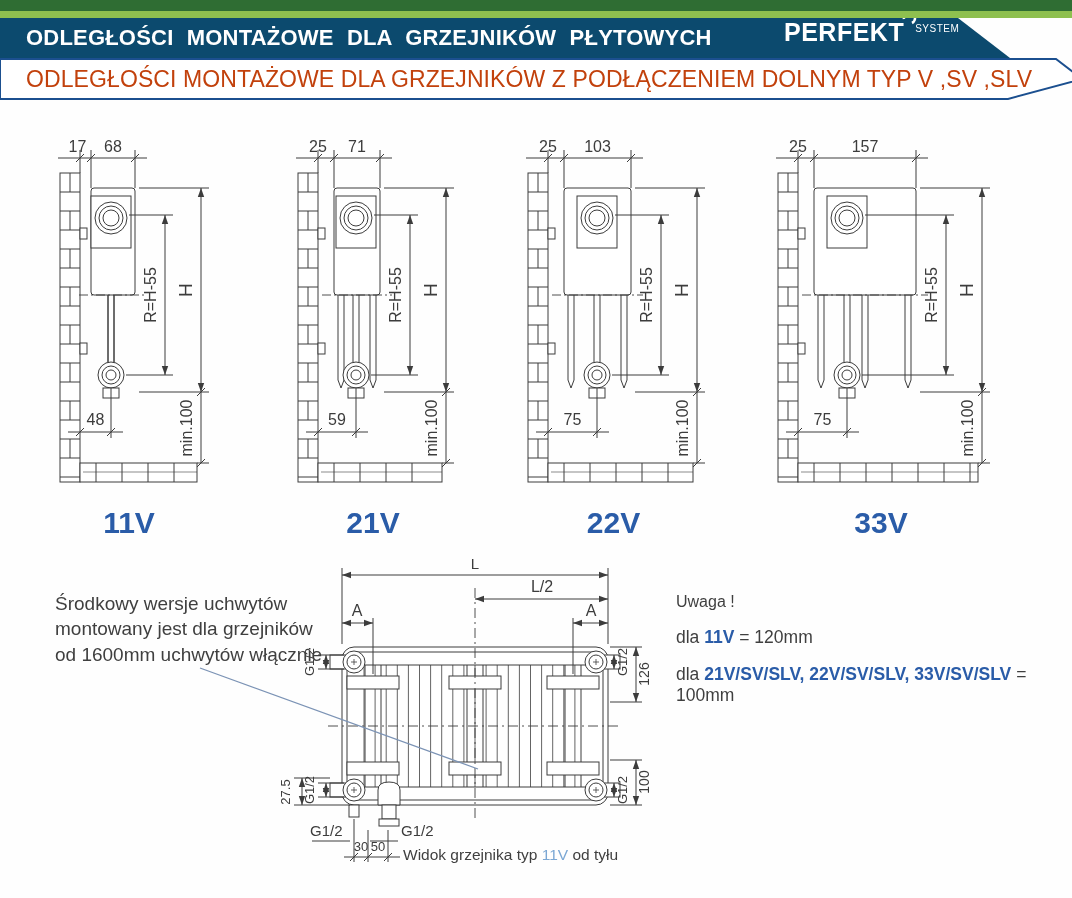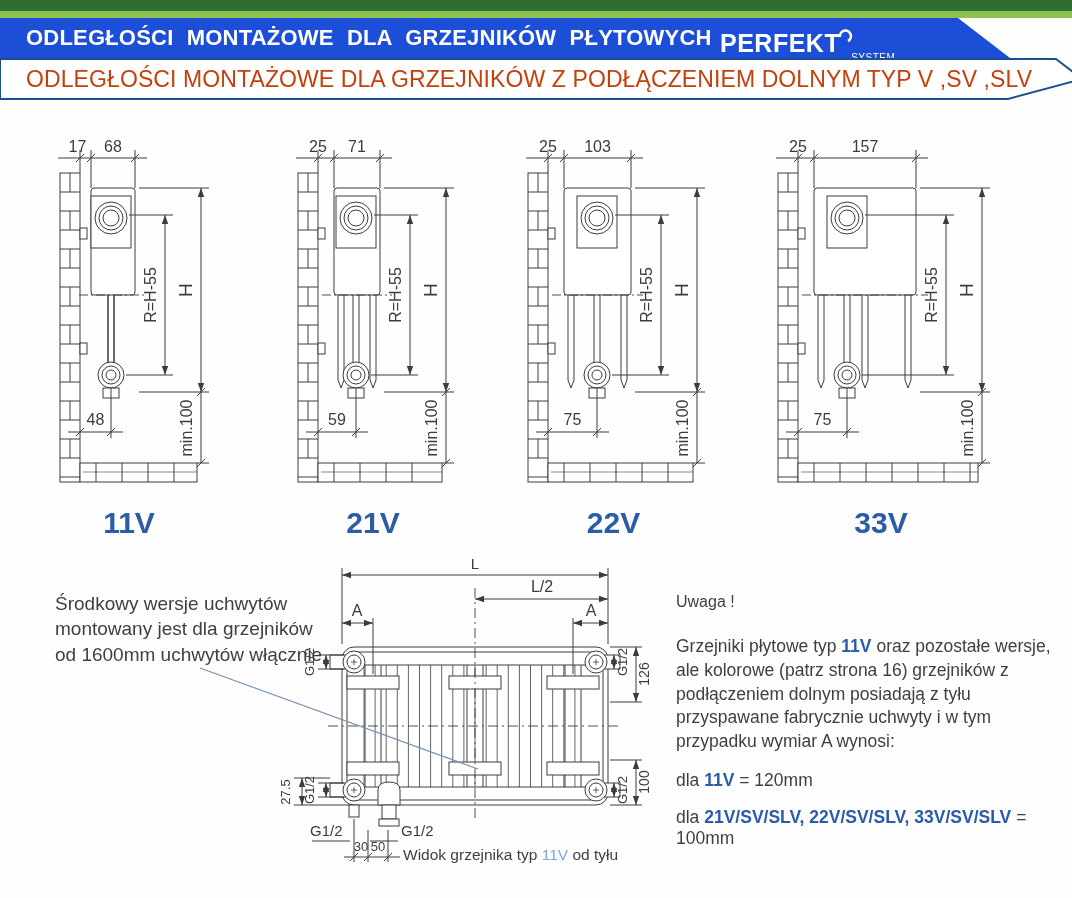--- a/index.html
+++ b/index.html
@@ -2,25 +2,25 @@
 <html><head>
 <meta charset="utf-8">
 <style>
   html,body{margin:0;padding:0;background:#fff;}
   #canvas{position:relative;width:1072px;height:898px;background:#fefefe;overflow:hidden;
           font-family:"Liberation Sans",sans-serif;}
   .abs{position:absolute;}
   
   #strip-dark{left:0;top:0;width:1072px;height:11px;background:#2f6d33;}
   #strip-light{left:0;top:11px;width:1072px;height:7px;background:#8ec04f;}
-  #banner-blue{left:0;top:18px;width:1010px;height:40px;background:#1d4ed8;
+  #banner-blue{left:0;top:18px;width:1010px;height:40px;background:#0c4a6e;
                clip-path:polygon(0 0,958px 0,1010px 100%,0 100%);}
   #banner-blue .title{position:absolute;left:26px;top:0;height:40px;line-height:40px;
       color:#fff;font-size:22px;font-weight:bold;letter-spacing:.2px;word-spacing:7px;white-space:nowrap;}
-  #brand{position:absolute;left:720px;top:0;height:40px;display:flex;align-items:flex-end;color:#fff;}
+  #brand{position:absolute;left:784px;top:0;height:40px;display:flex;align-items:flex-start;color:#fff;}
   #brand .main{font-size:25px;font-weight:bold;letter-spacing:.5px;}
   #brand .hook{position:relative;top:-8px;left:-2px;}
   #brand .sub{font-size:10px;letter-spacing:.5px;position:relative;top:5px;left:-4px;}
   #banner-white-svg{left:0;top:57px;width:1072px;height:46px;}
   #banner-white-text{left:26px;top:62px;width:1000px;height:34px;line-height:34px;color:#c2410c;
       font-size:23px;font-weight:500;white-space:nowrap;letter-spacing:.1px;}
   
   #diagrams{left:0;top:130px;width:1072px;height:415px;}
   .side-svg{position:absolute;top:0;width:280px;height:415px;}
   #bottom{left:0;top:545px;width:1072px;height:353px;}
@@ -544,18 +544,17 @@
     <svg class="abs" id="pointer-svg" viewBox="0 0 1072 353">
         <line x1="200" y1="123" x2="478" y2="224" stroke="#7b93b5" stroke-width="1.3"></line>
       </svg>
     <div class="abs" id="left-note">
       <div>Środkowy wersje uchwytów</div>
       <div>montowany jest dla grzejników</div>
       <div>od 1600mm uchwytów włącznie</div>
     </div>
     <div class="abs" id="right-note">
       <div class="title">Uwaga !</div>
-      <div class="para"><span>Grzejniki płytowe typ </span><span class="blue">11V</span><span> oraz pozostałe wersje, ale kolorowe (patrz strona 16) grzejników z podłączeniem dolnym posiadają z tyłu przyspawane fabrycznie uchwyty i w tym przypadku wymiar A wynosi:</span></div>
       <div class="rule"><span>dla </span><span class="blue">11V</span><span> = 120mm</span></div>
       <div class="rule"><span>dla </span><span class="blue">21V/SV/SLV, 22V/SV/SLV, 33V/SV/SLV</span><span> = 100mm</span></div>
     </div>
   </div>
 </div>
 
 </body></html>

